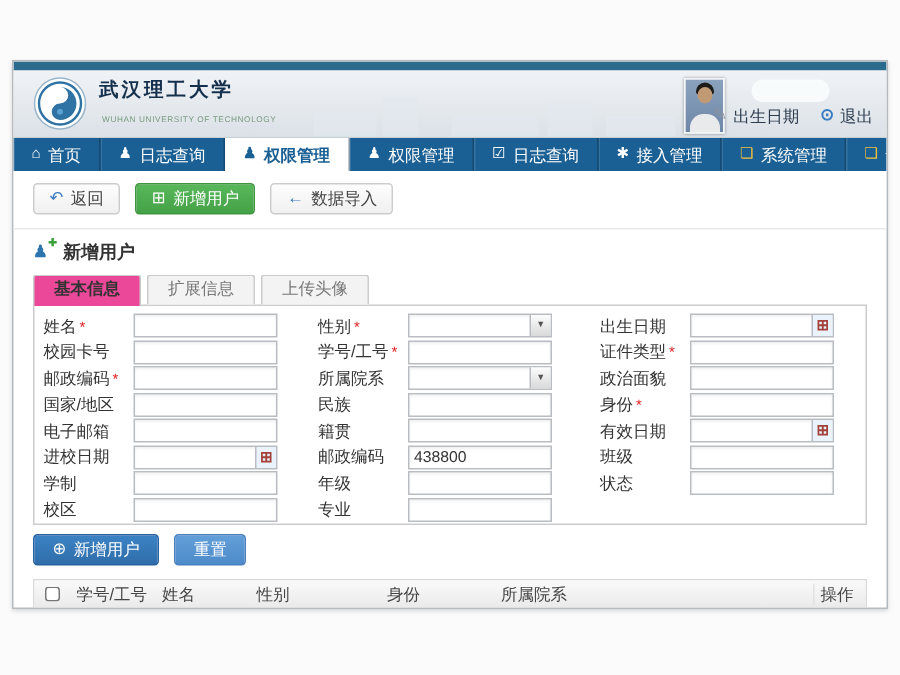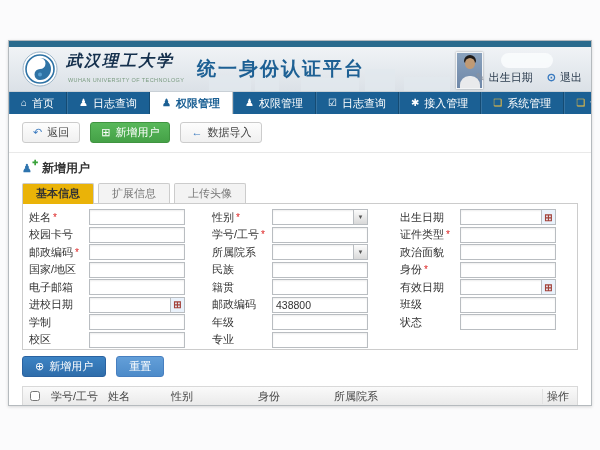--- a/index.html
+++ b/index.html
@@ -7,22 +7,22 @@
   body{background:#fbfbfc;font-family:"Liberation Sans",sans-serif;position:relative;overflow:hidden}
   .window{position:absolute;left:8px;top:40px;width:584px;height:366px;background:#fff;
     border:1px solid #b5babe;box-shadow:0 1px 3px rgba(0,0,0,.15);overflow:hidden}
   .topbar{height:6px;background:#2a6b8e}
   
   .header{position:relative;height:45px;background:linear-gradient(#f0f3f6,#dbe1e7);
     border-bottom:1px solid #c9d0d6;overflow:hidden}
   .bld{position:absolute;bottom:0;background:#e2e8ee;opacity:.75}
   .cloud{position:absolute;background:#fafcfd;border-radius:10px;opacity:.9}
   .logo{position:absolute;left:13px;top:4px;width:36px;height:36px}
-  .uni{position:absolute;left:57px;top:4px;font-family:"DejaVu Serif",serif;font-style:italic;
-    font-weight:bold;font-size:16px;color:#15304d;letter-spacing:2px;white-space:nowrap}
+  .uni{position:absolute;left:57px;top:4px;font-family:"DejaVu Serif",serif;
+    font-weight:bold;font-size:13px;color:#15304d;letter-spacing:2px;white-space:nowrap}
   .uni-en{position:absolute;left:59px;top:30px;font-size:5.5px;color:#7a9b80;letter-spacing:.4px;white-space:nowrap}
   .platform{position:absolute;left:188px;top:9px;font-size:19px;font-weight:bold;color:#1d6094;
     letter-spacing:2px;white-space:nowrap}
   .avatar{position:absolute;left:447px;top:5px;width:27px;height:37px;background:linear-gradient(#8aa2bd,#6e87a8);
     border:1px solid #f2f4f6;box-shadow:0 0 2px rgba(0,0,0,.35);overflow:hidden;cursor:pointer}
   .avatar .hair{position:absolute;left:7px;top:2px;width:12px;height:8px;background:#1d1a18;border-radius:6px 6px 2px 2px}
   .avatar .head{position:absolute;left:8px;top:5px;width:10px;height:11px;background:#c09a74;border-radius:50%}
   .avatar .torso{position:absolute;left:3px;bottom:-1px;width:20px;height:13px;background:#e9eaec;border-radius:9px 9px 0 0}
   .user-links{position:absolute;right:9px;top:23px;display:flex;gap:14px;align-items:center;font-size:11px;color:#2a3b4d}
   .ulink{display:inline-flex;align-items:center;gap:4px;cursor:pointer;white-space:nowrap}
@@ -46,21 +46,21 @@
   .bicon.w{color:#fff}
   .btn-green{background:linear-gradient(#58b85a,#45a147);border-color:#3f9440;color:#fff}
   
   .panel-title{display:flex;align-items:center;gap:7px;padding:7px 13px 3px;font-size:12px;font-weight:bold;color:#333}
   .pt-ico{position:relative;width:13px;height:13px}
   .pt-user{position:absolute;left:0;top:0;color:#2e74ae;font-size:11px;line-height:13px}
   .pt-plus{position:absolute;right:-3px;top:-3px;color:#3aa23a;font-size:7px;line-height:1}
   .tabs{display:flex;gap:4px;padding:3px 13px 0;position:relative;z-index:2}
   .tab{height:20px;line-height:19px;padding:0 13px;font-size:11px;background:#f3f3f3;color:#777;
     border:1px solid #ccc;border-bottom:none;border-radius:2px 2px 0 0;cursor:pointer;white-space:nowrap}
-  .tab.active{background:#eab308;color:#333;font-weight:bold;margin-bottom:-1px;height:21px}
+  .tab.active{background:#ec4899;color:#333;font-weight:bold;margin-bottom:-1px;height:21px}
   .formbox{position:relative;margin:0 13px;height:147px;border:1px solid #ccc;background:#fff;z-index:1}
   .fcol{position:absolute;top:5px}
   .fcol:nth-child(1){left:6px}
   .fcol:nth-child(2){left:189px}
   .fcol:nth-child(3){left:377px}
   .frow{display:flex;align-items:center;height:16px;margin-bottom:1.5px}
   .flabel{width:60px;font-size:11px;color:#333;white-space:nowrap}
   .star{color:#dd2222;margin-left:2px;font-size:10px}
   .inp{position:relative;width:96px;height:16px;border:1px solid #b9bdc1;background:#fff;display:flex;
     box-shadow:inset 0 1px 2px rgba(0,0,0,.07)}
@@ -100,21 +100,20 @@
       <svg width="36" height="36" viewBox="0 0 36 36">
         <circle cx="18" cy="18" r="17" fill="#ffffff" stroke="#9ab4c8" stroke-width="1"></circle>
         <circle cx="18" cy="18" r="14" fill="none" stroke="#2f73a5" stroke-width="1.6"></circle>
         <path d="M18 7 a11 11 0 0 1 0 22 a5.5 5.5 0 0 1 0 -11 a5.5 5.5 0 0 0 0 -11 z" fill="#2f73a5"></path>
         <circle cx="18" cy="12.5" r="2" fill="#ffffff"></circle>
         <circle cx="18" cy="23.5" r="2" fill="#5aa0d0"></circle>
       </svg>
     </div>
     <div class="uni">武汉理工大学</div>
     <div class="uni-en">WUHAN UNIVERSITY OF TECHNOLOGY</div>
-    <div class="platform">统一身份认证平台</div>
     <div class="avatar">
       <span class="hair"></span>
       <span class="head"></span>
       <span class="torso"></span>
     </div>
     <div class="user-links">
       <span class="ulink">
         <span class="li-icon pencil">✎</span>
         <span>出生日期</span>
       </span>

